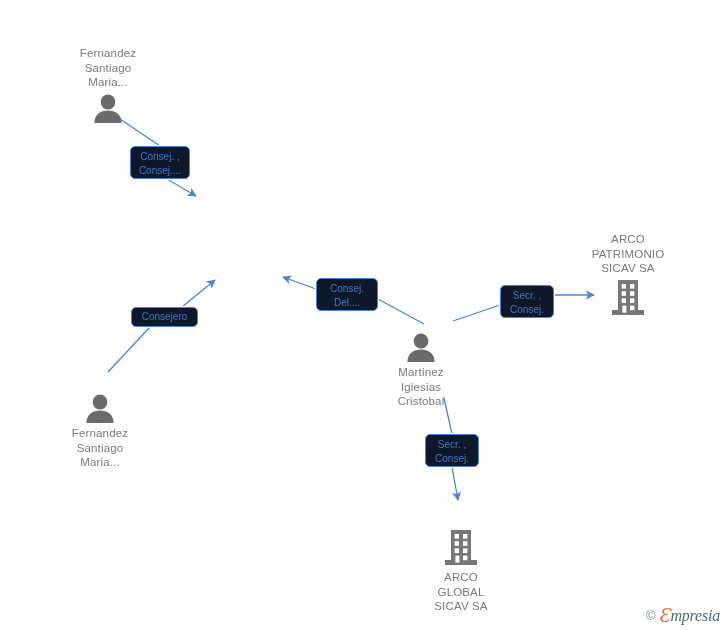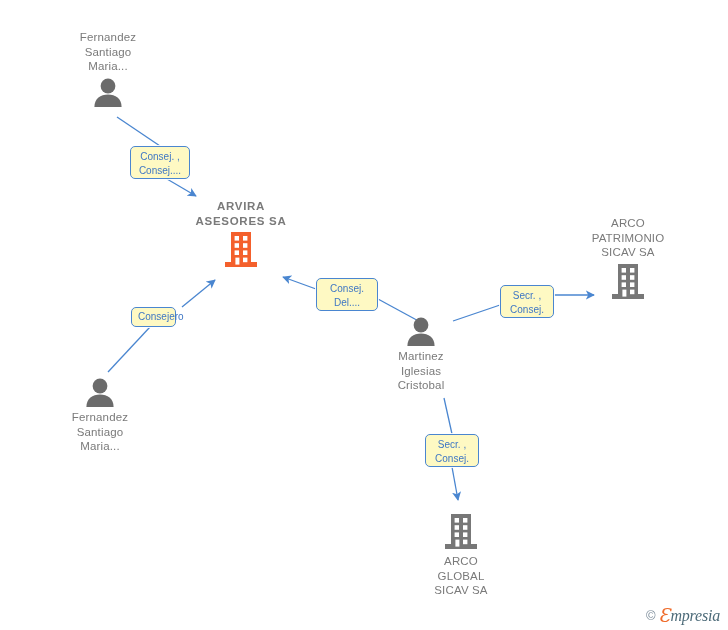--- a/index.html
+++ b/index.html
@@ -27,20 +27,21 @@
     height: 630px;
     pointer-events: none;
   }
 
   
   .node {
     position: absolute;
     width: 120px;
     margin-left: -60px;
     text-align: center;
+    margin-top: 16px;
   }
   .node-label {
     color: #7a7a7a;
     font-size: 11.5px;
     line-height: 14.5px;
     letter-spacing: .15px;
     white-space: pre-line;
   }
   .node-label.company {
     font-weight: bold;
@@ -52,21 +53,21 @@
   }
   .node.label-top .node-icon { margin-top: 3px; }
   .node.label-bottom .node-label { margin-top: 3px; }
 
   
   .role-box {
     position: absolute;
     box-sizing: border-box;
     border: 1px solid #4a86d0;
     border-radius: 5px;
-    background: #fef9c3;
+    background: #0f172a;
     color: #3f77c4;
     font-size: 10px;
     line-height: 14px;
     text-align: center;
     padding: 3px 6px 4px 6px;
     white-space: pre-line;
     box-shadow: 0 0 0 1px rgba(255,255,255,0.9);
   }
 
   
@@ -140,36 +141,20 @@
   <div class="node label-top" style="left:108px; top:30px;">
     <div class="node-label">Fernandez
 Santiago
 Maria...</div>
     <svg class="node-icon" width="34" height="30" viewBox="0 0 34 30">
       <circle cx="17" cy="9" r="7.4" fill="#6b6b6b"></circle>
       <path d="M 3.4,30 C 3.4,21.5 9.6,17.6 17,17.6 C 24.4,17.6 30.6,21.5 30.6,30 Z" fill="#6b6b6b"></path>
     </svg>
   </div>
 
-  <div class="node label-top" style="left:241px; top:199px;">
-    <div class="node-label company">ARVIRA
-ASESORES SA</div>
-    <svg class="node-icon" width="36" height="38" viewBox="0 0 36 38">
-      <rect x="8" y="1" width="20" height="33" fill="#f4602c"></rect>
-      <rect x="2" y="31" width="32" height="5" fill="#f4602c"></rect>
-      <rect x="11.6" y="5" width="4.4" height="4.6" fill="#ffffff"></rect>
-      <rect x="20" y="5" width="4.4" height="4.6" fill="#ffffff"></rect>
-      <rect x="11.6" y="12.2" width="4.4" height="4.6" fill="#ffffff"></rect>
-      <rect x="20" y="12.2" width="4.4" height="4.6" fill="#ffffff"></rect>
-      <rect x="11.6" y="19.4" width="4.4" height="4.6" fill="#ffffff"></rect>
-      <rect x="20" y="19.4" width="4.4" height="4.6" fill="#ffffff"></rect>
-      <rect x="12.4" y="26.6" width="4" height="7" fill="#ffffff"></rect>
-      <rect x="20" y="26.6" width="4.4" height="4.6" fill="#ffffff"></rect>
-    </svg>
-  </div>
 
   <div class="node label-bottom" style="left:100px; top:377px;">
     <svg class="node-icon" width="34" height="30" viewBox="0 0 34 30">
       <circle cx="17" cy="9" r="7.4" fill="#6b6b6b"></circle>
       <path d="M 3.4,30 C 3.4,21.5 9.6,17.6 17,17.6 C 24.4,17.6 30.6,21.5 30.6,30 Z" fill="#6b6b6b"></path>
     </svg>
     <div class="node-label">Fernandez
 Santiago
 Maria...</div>
   </div>
@@ -216,21 +201,21 @@
       <rect x="20" y="26.6" width="4.4" height="4.6" fill="#ffffff"></rect>
     </svg>
     <div class="node-label">ARCO
 GLOBAL
 SICAV SA</div>
   </div>
 
   <div class="role-box" style="left:130px; top:146px; width:60px; height:33px;">Consej. ,
 Consej....</div>
 
-  <div class="role-box" style="left:131px; top:307px; width:45px; height:20px; line-height:13px; padding-top:2px;">Consejero</div>
+  <div class="role-box" style="left:131px; top:307px; width:67px; height:20px; line-height:13px; padding-top:2px;">Consejero</div>
 
   <div class="role-box" style="left:316px; top:278px; width:62px; height:33px;">Consej.
 Del....</div>
 
   <div class="role-box" style="left:500px; top:285px; width:54px; height:33px;">Secr. ,
 Consej.</div>
 
   <div class="role-box" style="left:425px; top:434px; width:54px; height:33px;">Secr. ,
 Consej.</div>
 

